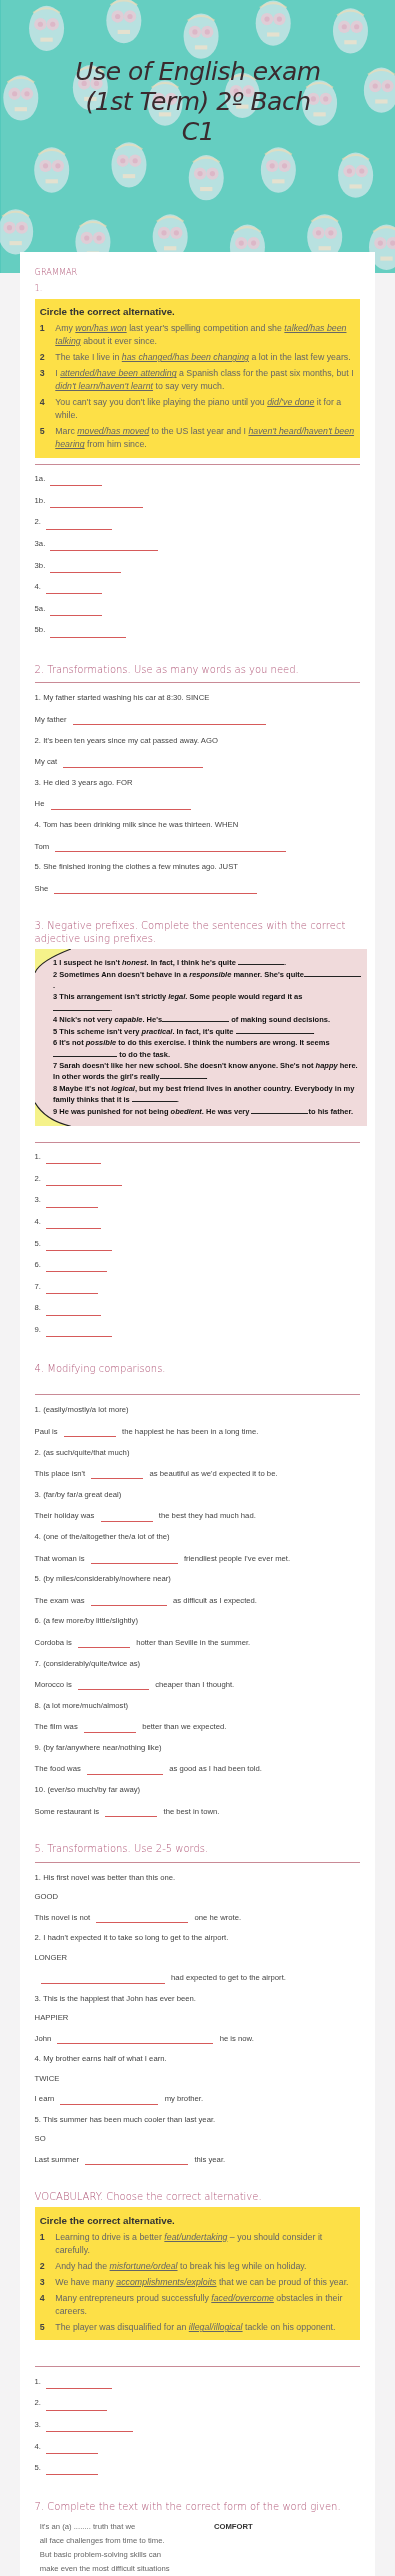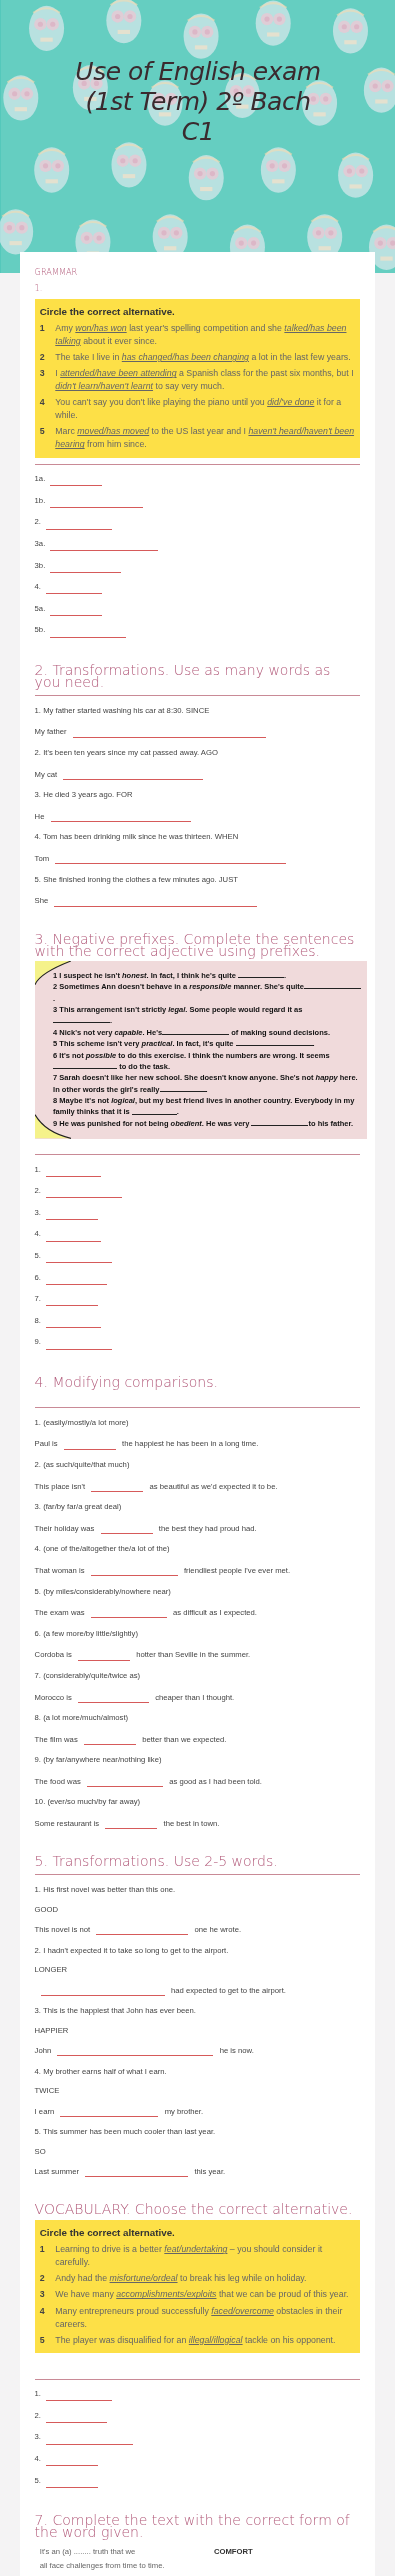--- a/index.html
+++ b/index.html
@@ -30,21 +30,21 @@
   .form-card {
     position:relative;
     margin:-20.6px 20.6px 0 19.6px;
     background:#fff;
     padding:11.3px 15px 20.6px 15px;
     box-shadow:0 0.5px 1px rgba(0,0,0,0.04);
   }
   .section-title {
     font-family:"DejaVu Sans", sans-serif;
     color:#b25a7a;
-    font-size:14px;
+    font-size:10px;
     line-height:12.4px;
     font-weight:300;
     margin:0 0 4.1px 0;
   }
   .section-title.small { font-size:8.2px; }
   .section { margin-top:26px; }
   .section:first-child { margin-top:2px; }
   .rule { border:0; border-top:0.5px solid #c98a96; margin:6.2px 0 9.3px 0; }
   .img-panel {
     font-family:"Liberation Sans", sans-serif;
@@ -305,21 +305,21 @@
         <div class="q">2. (as such/quite/that much)</div>
         <div class="fill-row">
           <span>This place isn't</span>
           <span class="blank" style="width: 52px;" contenteditable="true"></span>
           <span>as beautiful as we'd expected it to be.</span>
         </div>
         <div class="q">3. (far/by far/a great deal)</div>
         <div class="fill-row">
           <span>Their holiday was</span>
           <span class="blank" style="width: 52px;" contenteditable="true"></span>
-          <span>the best they had proud had.</span>
+          <span>the best they had much had.</span>
         </div>
         <div class="q">4. (one of the/altogether the/a lot of the)</div>
         <div class="fill-row">
           <span>That woman is</span>
           <span class="blank" style="width: 87px;" contenteditable="true"></span>
           <span>friendliest people I've ever met.</span>
         </div>
         <div class="q">5. (by miles/considerably/nowhere near)</div>
         <div class="fill-row">
           <span>The exam was</span>

